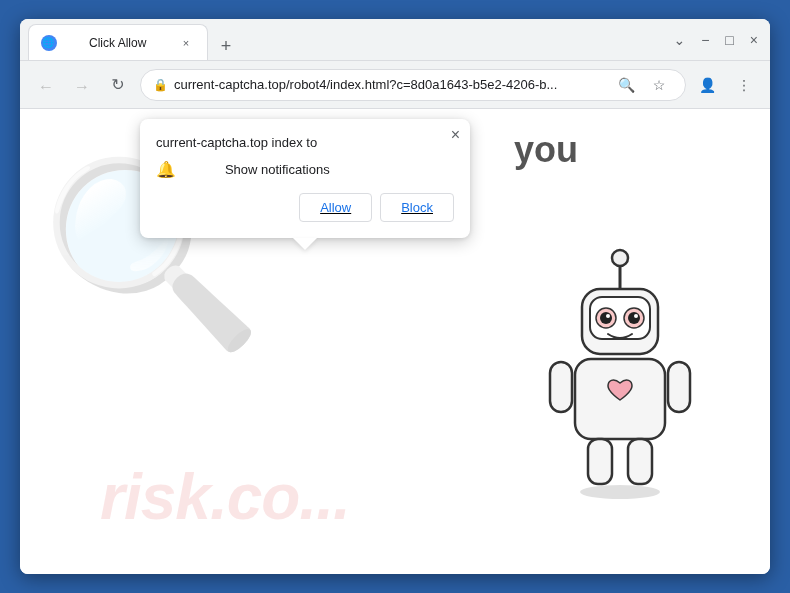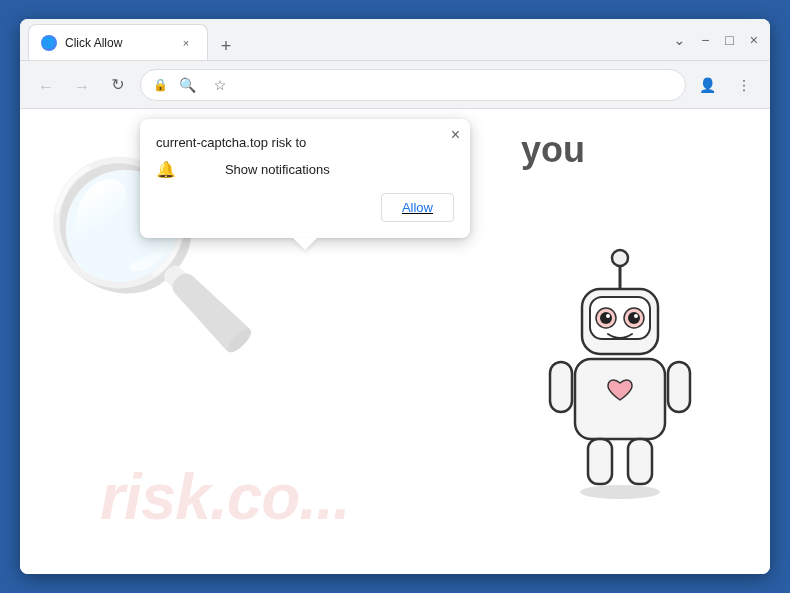--- a/index.html
+++ b/index.html
@@ -70,20 +70,21 @@
       flex-shrink: 0;
     }
 
     .tab-title {
       font-size: 12px;
       color: #202124;
       white-space: nowrap;
       overflow: hidden;
       text-overflow: ellipsis;
       flex: 1;
+      margin-left: 24px;
     }
 
     .tab-close {
       width: 18px;
       height: 18px;
       border-radius: 50%;
       display: flex;
       align-items: center;
       justify-content: center;
       font-size: 11px;
@@ -204,21 +205,21 @@
       color: rgba(220, 80, 80, 0.15);
       font-style: italic;
       letter-spacing: -1px;
       user-select: none;
     }
 
     
     .you-text {
       position: absolute;
       top: 20px;
-      right: 185px;
+      right: 192px;
       font-size: 36px;
       font-weight: bold;
       color: #555;
     }
 
     
     .robot-container {
       position: absolute;
       right: 30px;
       bottom: 20px;
@@ -357,20 +358,21 @@
       <span>←</span>
     </div>
     <div class="nav-btn disabled">
       <span>→</span>
     </div>
     <div class="nav-btn">
       <span>↻</span>
     </div>
     <div class="url-bar">
       <span class="lock-icon">🔒</span>
+      <span class="url-text">current-captcha.top/robot4/index.html?c=8d0a1643-b5e2-4206-b...</span>
       <div class="url-actions">
         <div class="url-action-btn">🔍</div>
         <div class="url-action-btn">☆</div>
       </div>
     </div>
     <div class="url-action-btn">👤</div>
     <div class="url-action-btn">⋮</div>
   </div>
 
   <div class="webpage">
@@ -413,25 +415,26 @@
         <rect x="68" y="205" width="24" height="45" rx="10" fill="#f5f5f5" stroke="#333" stroke-width="2.5"></rect>
 
         <rect x="108" y="205" width="24" height="45" rx="10" fill="#f5f5f5" stroke="#333" stroke-width="2.5"></rect>
 
         <ellipse cx="100" cy="258" rx="40" ry="7" fill="rgba(0,0,0,0.12)"></ellipse>
       </svg>
     </div>
 
     <div class="notification-popup">
       <div class="popup-close">×</div>
-      <div class="popup-title">current-captcha.top risk to</div>
+      <div class="popup-title">current-captcha.top index to</div>
       <div class="popup-notification-row">
         <span class="bell-icon">🔔</span>
         <span class="notification-label">Show notifications</span>
       </div>
       <div class="popup-buttons">
         <button class="btn-allow">Allow</button>
+        <button class="btn-block">Block</button>
       </div>
       <div class="popup-tail"></div>
     </div>
 
   </div>
 </div>
 
 </body></html>

